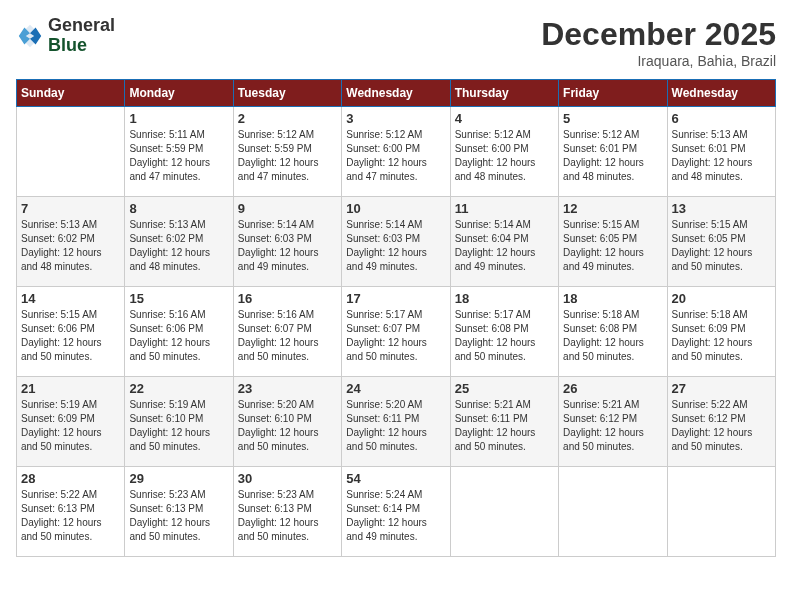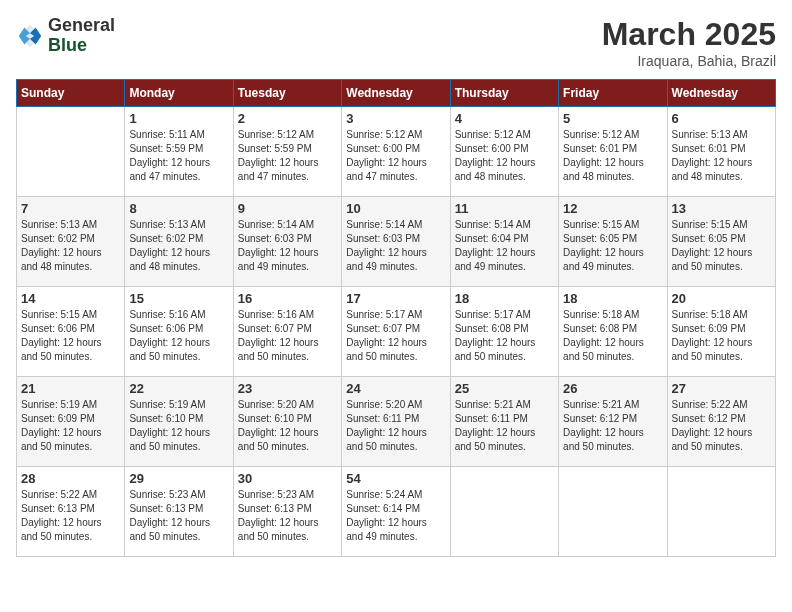--- a/index.html
+++ b/index.html
@@ -96,21 +96,21 @@
       <polygon points="12,8 20,16 14,20 20,24 12,32 4,20" fill="#4a9fd5"></polygon>
     </svg>
     <div>
       <div class="logo-text">
         <span class="logo-general">General</span><br>
         <span class="logo-blue">Blue</span>
       </div>
     </div>
   </div>
   <div class="title-block">
-    <div class="month-title">March 2025</div>
+    <div class="month-title">December 2025</div>
     <div class="location">Iraquara, Bahia, Brazil</div>
   </div>
 </div>
 
 <table>
   <thead>
     <tr>
     <th>Sunday</th>
         <th>Monday</th>
         <th>Tuesday</th>

